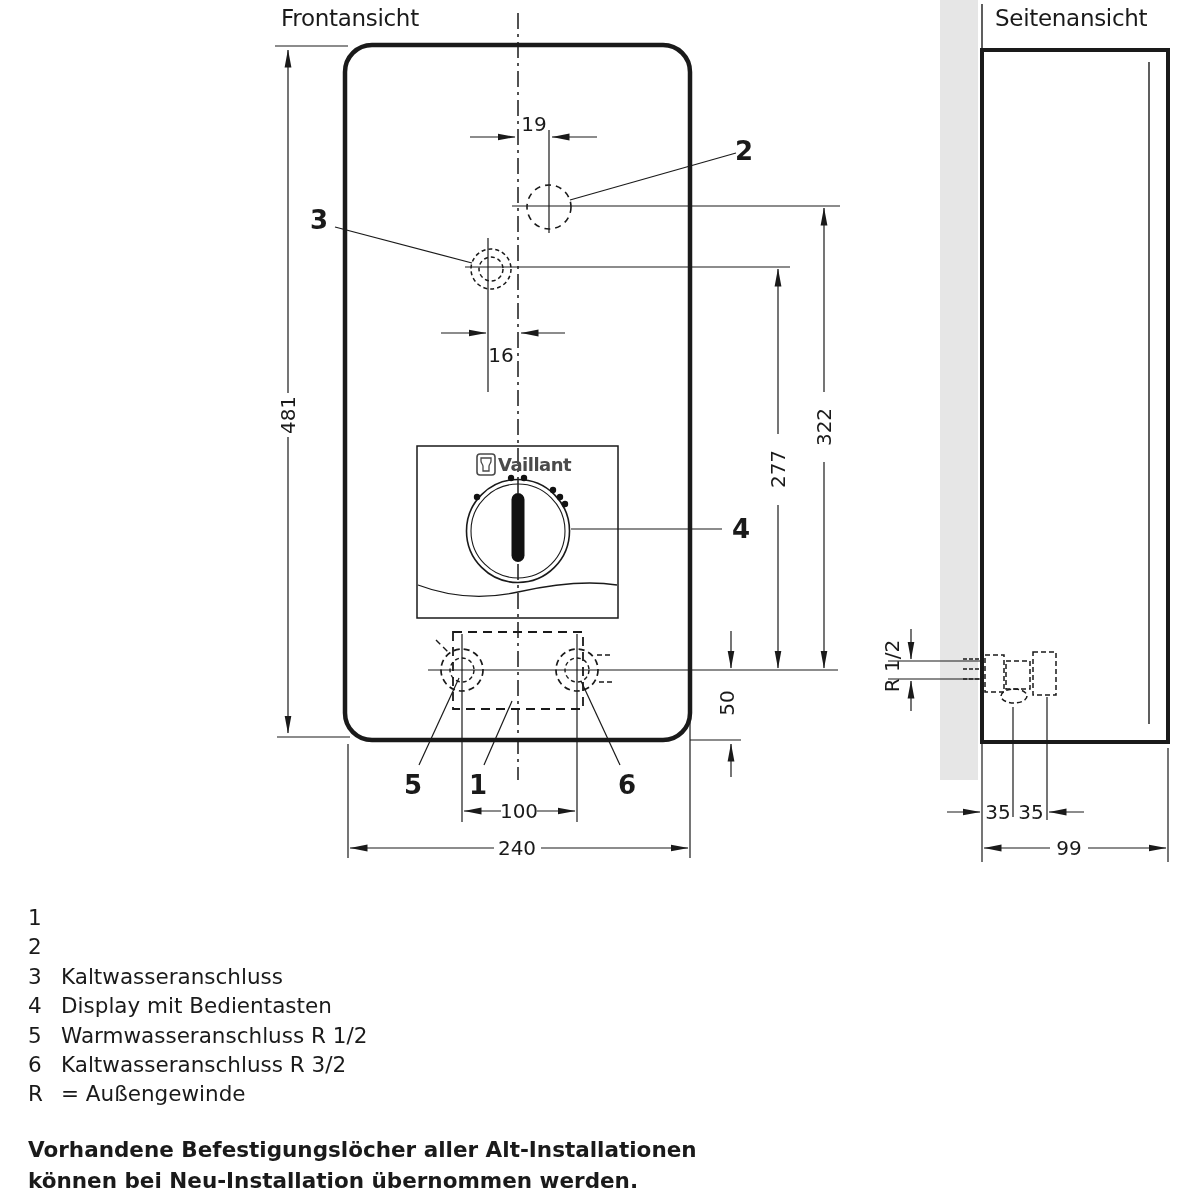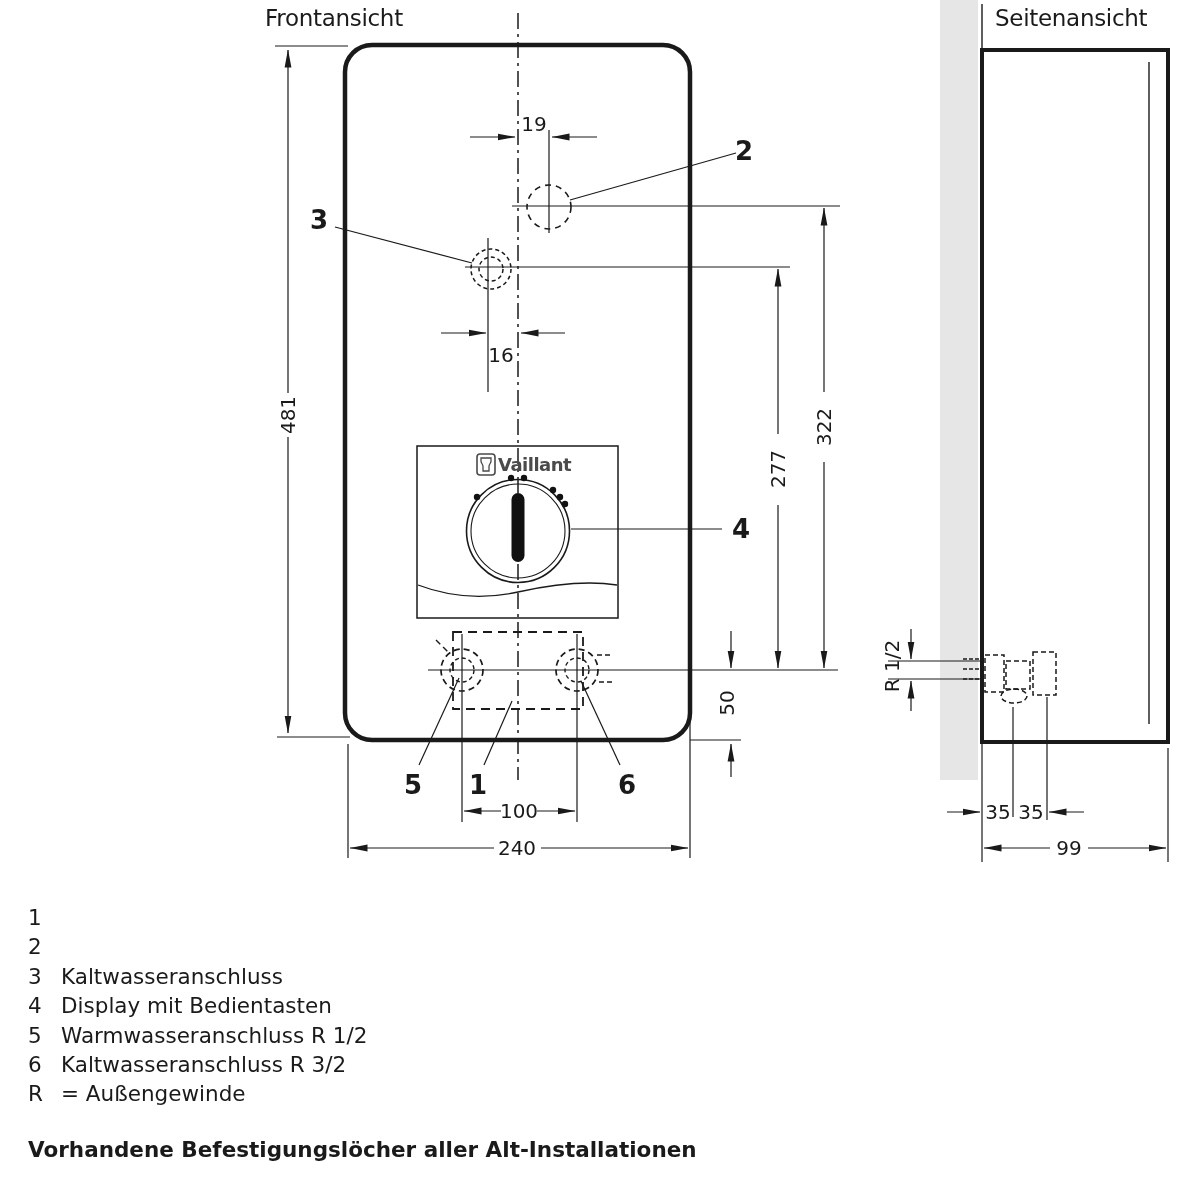--- a/index.html
+++ b/index.html
@@ -1,20 +1,20 @@
 <!DOCTYPE html>
 <html><head>
 <meta charset="utf-8">
 <style>
   html,body{margin:0;padding:0;background:#fff;}
   .stage{position:relative;width:1200px;height:1200px;background:#fff;overflow:hidden;
          font-family:"DejaVu Sans","Liberation Sans",sans-serif;color:#1a1a1a;}
   .stage svg{position:absolute;left:0;top:0;}
   .view-title{position:absolute;font-size:23px;font-weight:500;letter-spacing:-0.3px;white-space:nowrap;}
-  #front-title{left:265px;top:5px;}
+  #front-title{left:281px;top:5px;}
   #side-title{left:995px;top:5px;}
   .legend{position:absolute;left:28px;top:903px;font-size:21.5px;line-height:29.4px;}
   .legend-row{display:flex;}
   .legend-key{width:33px;flex:0 0 33px;}
   .note{position:absolute;left:28px;top:1134px;font-size:21.5px;line-height:31px;white-space:nowrap;font-weight:bold;}
   svg text{font-family:"DejaVu Sans","Liberation Sans",sans-serif;fill:#1a1a1a;}
   .dimtxt{font-size:20px;}
   .callout{font-size:26px;font-weight:bold;}
   .logotxt{font-size:18px;font-weight:bold;fill:#4a4a4a;letter-spacing:-0.5px;}
 </style>
@@ -239,15 +239,16 @@
     <span>Kaltwasseranschluss R 3/2</span>
   </div>
   <div class="legend-row">
     <span class="legend-key">R</span>
     <span>= Außengewinde</span>
   </div>
 </div>
 
 <div class="note">
   <div>Vorhandene Befestigungslöcher aller Alt-Installationen</div>
+  <div>können bei Neu-Installation übernommen werden.</div>
 </div>
 
 </div>
 
 </body></html>

